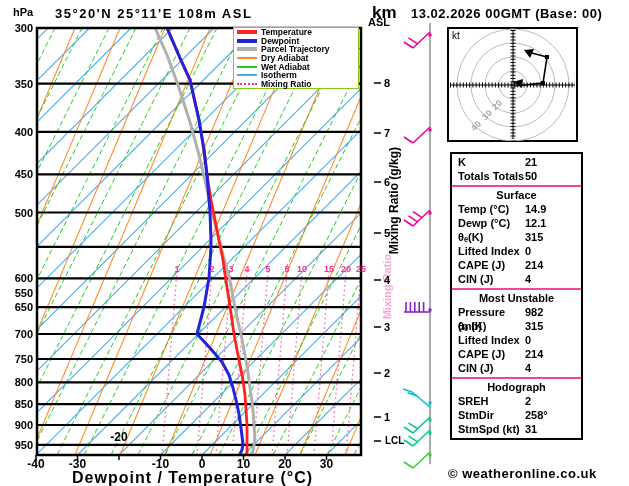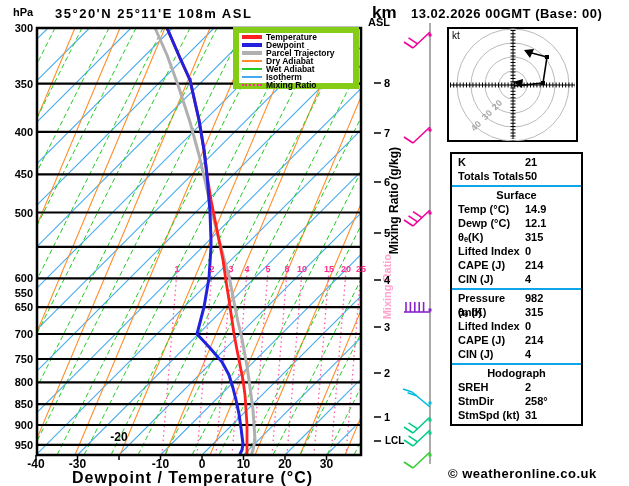--- a/index.html
+++ b/index.html
@@ -16,27 +16,27 @@
   #km-lbl{left:372px;top:3px;font-size:17px;}
   #asl-lbl{left:368px;top:16px;font-size:11px;}
   #date{left:411px;top:6px;font-size:13px;letter-spacing:0.5px;}
   #xlabel{left:72px;top:469px;font-size:16px;letter-spacing:1px;}
   #lcl{left:385px;top:435px;font-size:10px;}
   #mixlabel-black{left:387px;top:308px;font-size:12px;transform:rotate(-90deg) translateX(50%);transform-origin:left top;}
   #mixlabel-pink{left:381px;top:352px;font-size:11px;color:#ffa3cf;transform:rotate(-90deg) translateX(50%);transform-origin:left top;}
   #kt-lbl{left:452px;top:30px;font-size:10px;font-weight:normal;}
   .ringlbl{font-size:9px;color:#a8a8a8;transform:rotate(-45deg);}
   #legend{position:absolute;left:233px;top:27px;width:126px;height:62px;background:#fff;
-          border:6px solid #84cc16;box-sizing:border-box;display:flex;flex-direction:column;justify-content:space-around;}
+          border:1px solid #84cc16;box-sizing:border-box;display:flex;flex-direction:column;justify-content:space-around;}
   .legrow{display:flex;align-items:center;gap:4px;padding-left:3px;height:8px;}
   .legswatch{display:inline-block;width:20px;height:0;flex:0 0 20px;}
   .leglab{font-size:8.5px;font-weight:bold;line-height:8px;}
   #datatable{position:absolute;left:450px;top:152px;width:133px;background:#fff;
              border:2px solid #000;box-sizing:border-box;font-size:11px;font-weight:bold;}
-  .tsec{border-top:2px solid #0ea5e9;padding:1px 0 2px 0;}
+  .tsec{border-top:2px solid #ec4899;padding:1px 0 2px 0;}
   .tsec:first-child{border-top:none;}
   .thead{text-align:center;height:14px;line-height:14px;}
   .trow{display:flex;height:14px;line-height:14px;padding:0 4px 0 6px;}
   .tl{flex:1;}
   .tv{width:52px;text-align:left;}
   #footer{left:448px;top:466px;font-size:13px;letter-spacing:0.5px;}
 </style>
 </head>
 <body>
 
@@ -332,20 +332,21 @@
         <div class="trow">
           <span class="tl">CAPE (J)</span>
           <span class="tv">214</span>
         </div>
         <div class="trow">
           <span class="tl">CIN (J)</span>
           <span class="tv">4</span>
         </div>
       </div>
       <div class="tsec">
+        <div class="thead">Most Unstable</div>
         <div class="trow">
           <span class="tl">Pressure (mb)</span>
           <span class="tv">982</span>
         </div>
         <div class="trow">
           <span class="tl">θₑ (K)</span>
           <span class="tv">315</span>
         </div>
         <div class="trow">
           <span class="tl">Lifted Index</span>

